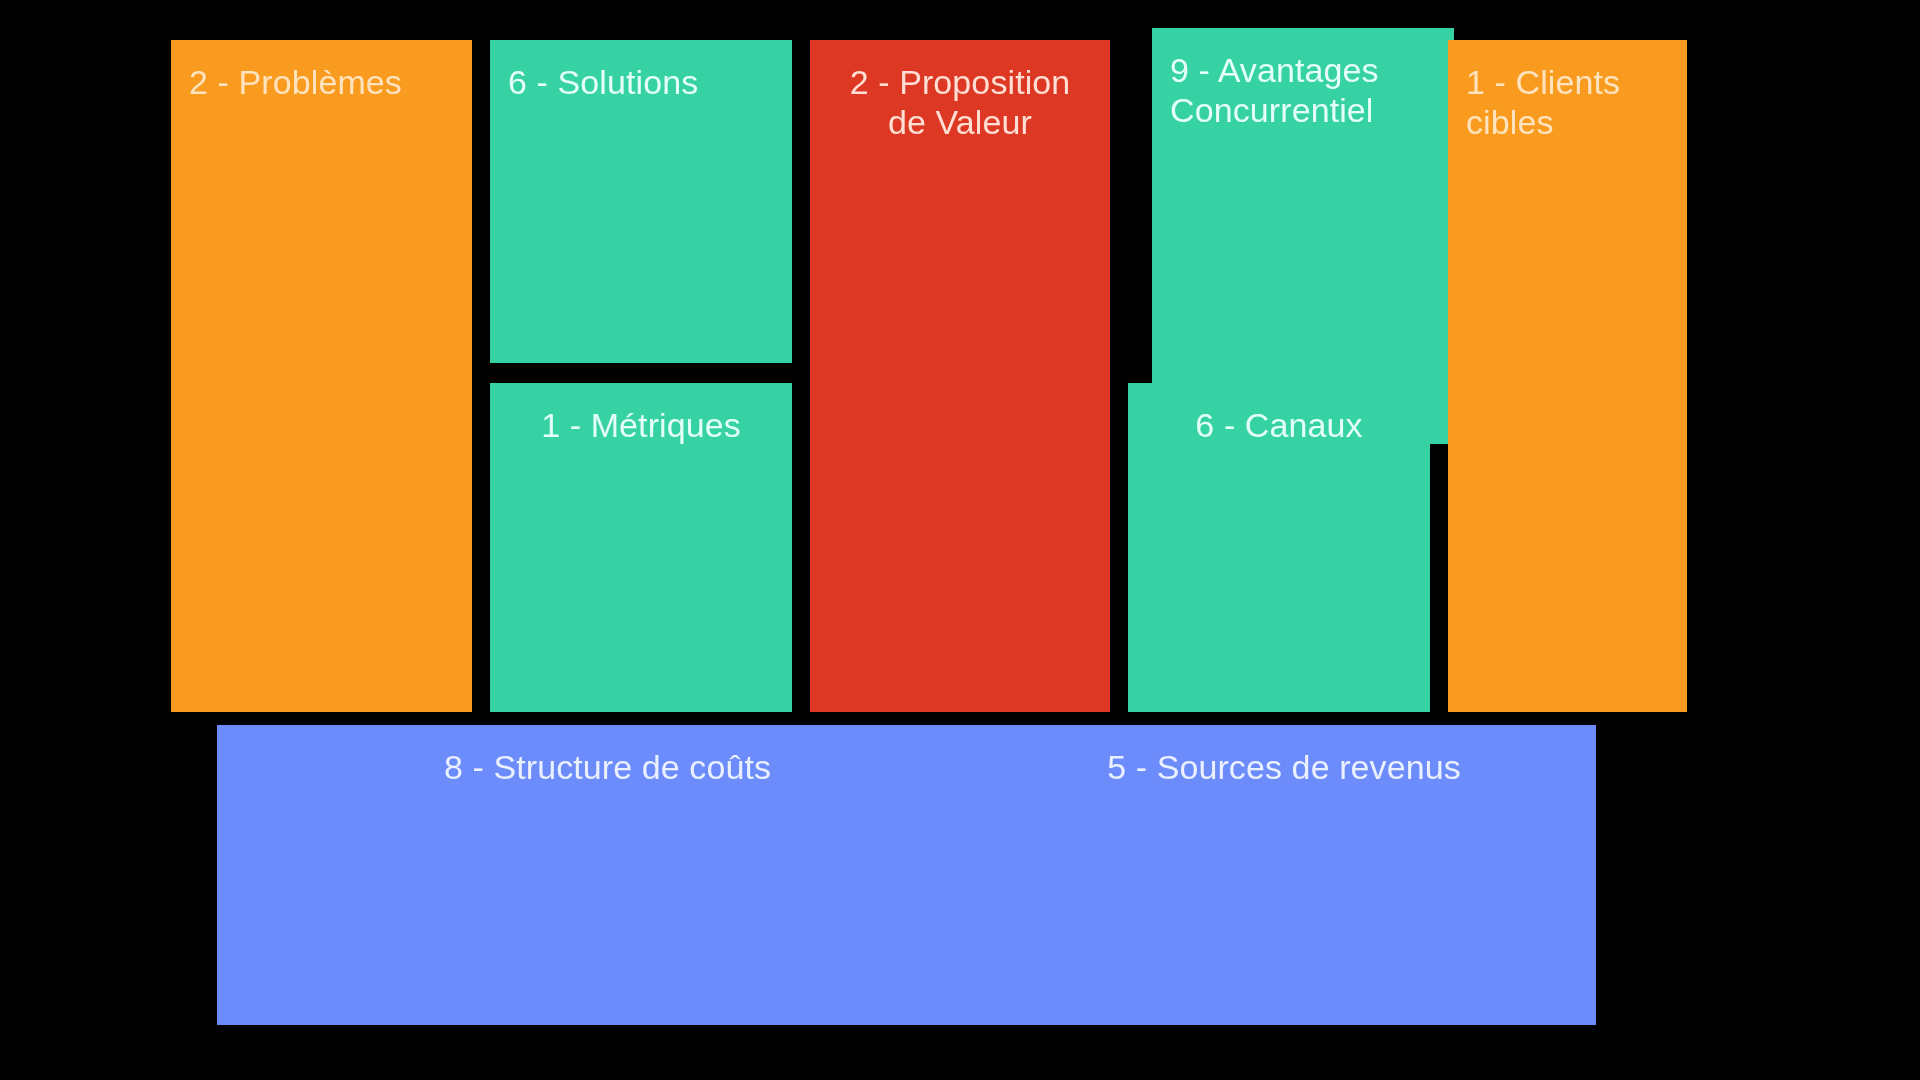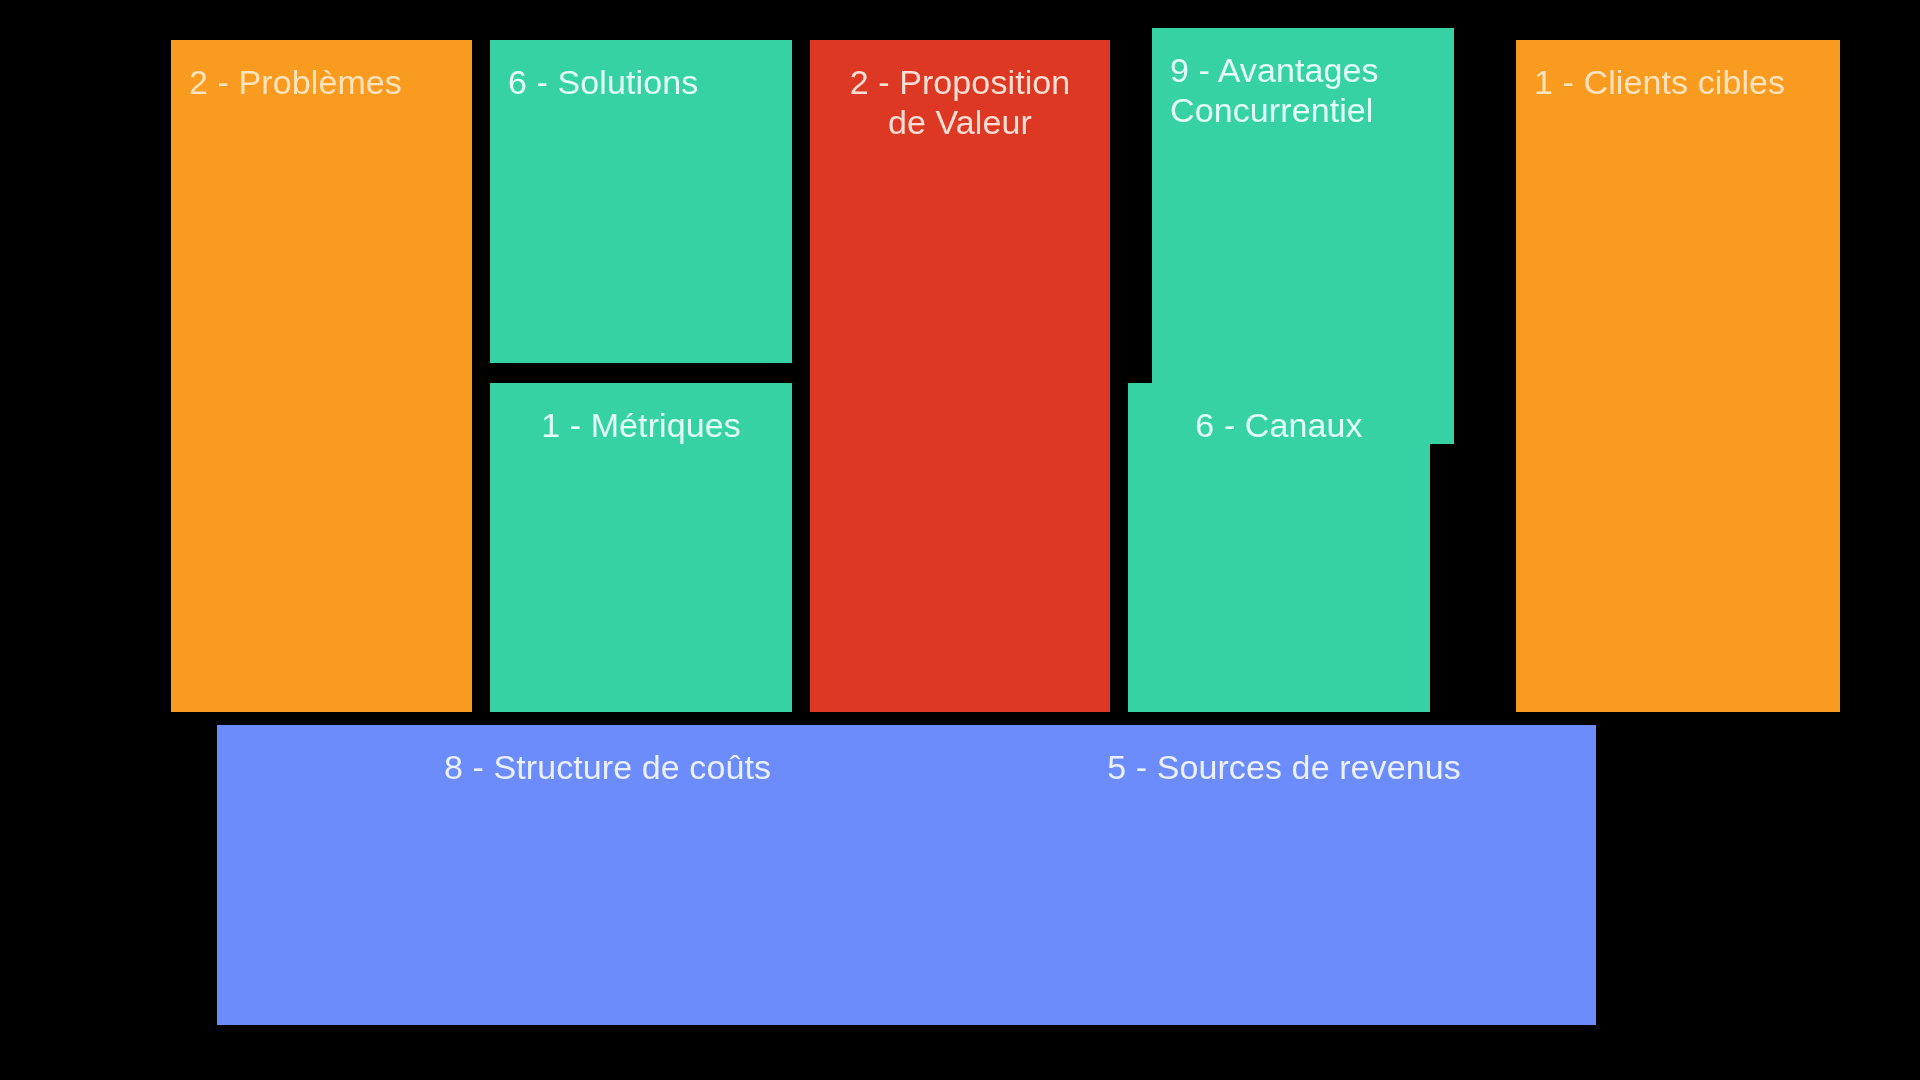--- a/index.html
+++ b/index.html
@@ -55,21 +55,21 @@
   .align-center { text-align: center; }
 
   
   
   #blk-problemes      { left: 171px;  top: 40px;  width: 301px; height: 672px; }
   #blk-solutions      { left: 490px;  top: 40px;  width: 302px; height: 323px; }
   #blk-metriques      { left: 490px;  top: 383px; width: 302px; height: 329px; }
   #blk-proposition    { left: 810px;  top: 40px;  width: 300px; height: 672px; }
   #blk-avantages      { left: 1128px; top: 28px;  width: 302px; height: 416px; margin-left: 24px; }
   #blk-canaux         { left: 1128px; top: 383px; width: 302px; height: 329px; }
-  #blk-clients        { left: 1516px; top: 40px;  width: 324px; height: 672px; }
+  #blk-clients        { left: 1448px; top: 40px;  width: 239px; height: 672px; }
 
   
   #blk-couts          { left: 171px;  top: 725px; width: 781px; height: 300px; margin-left: 46px; }
   #blk-revenus        { left: 972px;  top: 725px; width: 624px; height: 300px; }
 </style>
 </head>
 <body>
 
 <div id="canvas-root">
 

